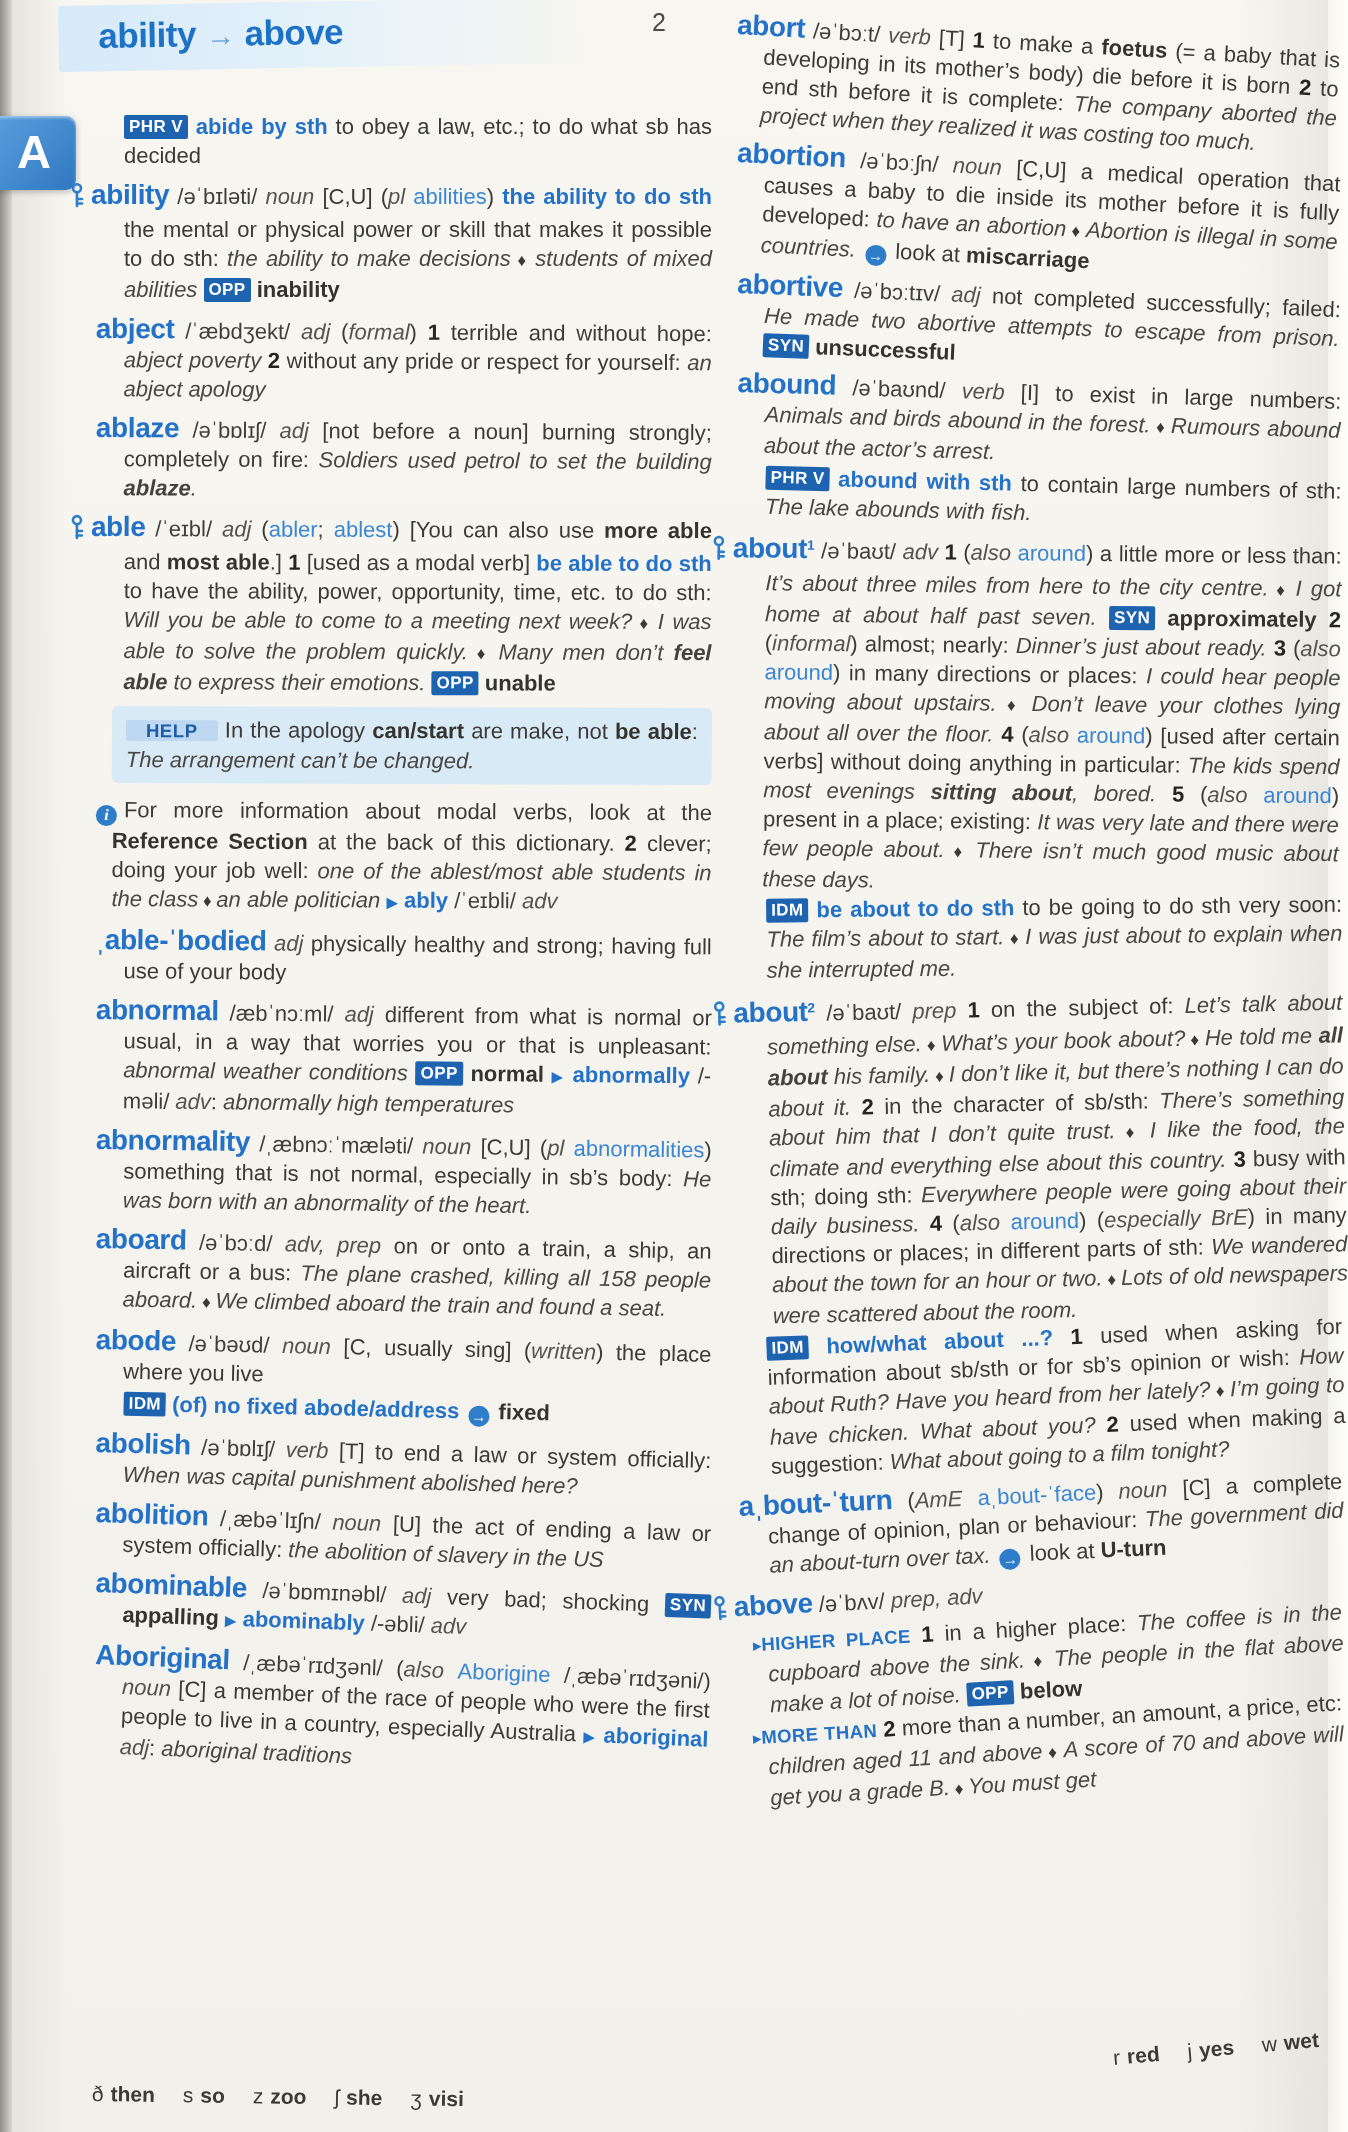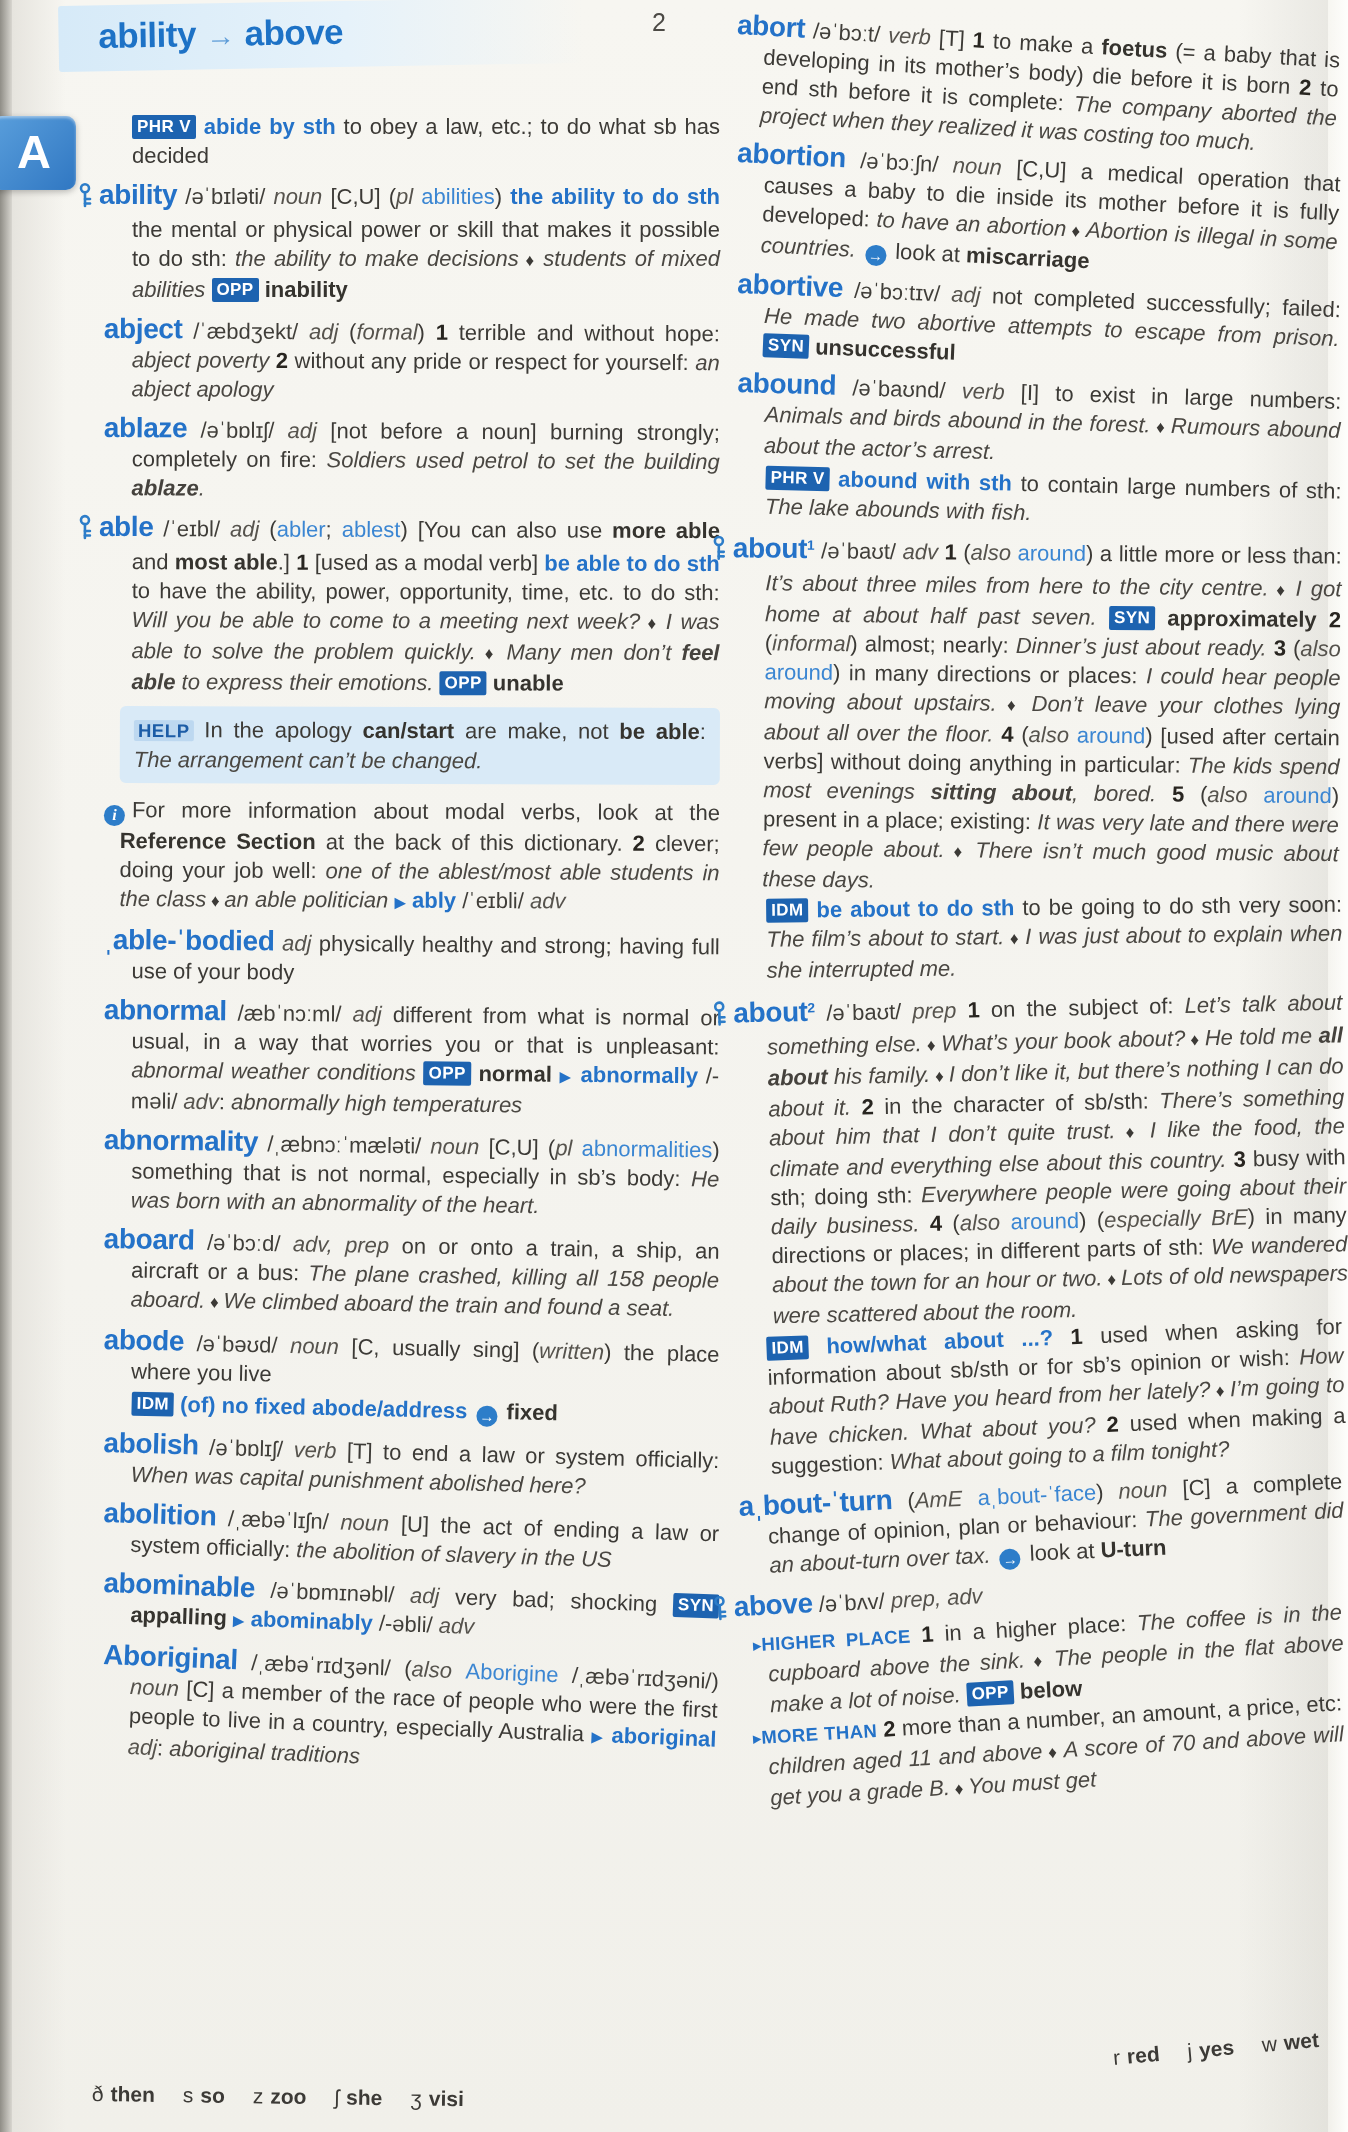--- a/index.html
+++ b/index.html
@@ -22,21 +22,21 @@
         letter-spacing:-0.5px;transform:rotate(-1deg);transform-origin:0 0;}
   .header-arrow{color:#5f9dd8;font-weight:normal;margin:0 10px;font-size:29px;}
   .page-number{position:absolute;left:652px;top:8px;font-size:25px;color:#4c4a45;}
 
   .letter-tab{position:absolute;left:-8px;top:116px;width:84px;height:74px;
         background:linear-gradient(135deg,#5a9fdc,#3077c2);border-radius:10px;
         box-shadow:inset 0 2px 3px rgba(255,255,255,0.45),0 2px 6px rgba(0,0,0,0.25);
         color:#fff;font-size:47px;font-weight:bold;text-align:center;line-height:72px;}
 
   .col{position:absolute;text-align:justify;}
-  .col-left{left:104px;top:112px;width:616px;}
+  .col-left{left:96px;top:112px;width:616px;}
   .col-right{left:738px;top:10px;width:604px;}
 
   .entry{margin:0 0 10px;padding-left:28px;text-indent:-28px;font-size:22px;line-height:29px;
         transform-origin:0 0;}
   .tight{margin-bottom:3px;}
   .keyed{text-indent:-54px;}
   .sub{text-indent:0;}
   .sense{text-indent:-14px;margin-bottom:2px;}
   .note{padding-left:16px;text-indent:-16px;}
   .help-box{background:#d9eaf7;border-radius:6px;padding:9px 14px;margin:2px 0 12px 16px;text-indent:0;}
@@ -48,21 +48,21 @@
   .seg-plain{color:#3c3a36;}
   .seg-ex{font-style:italic;color:#4a4742;}
   .seg-bold{font-weight:bold;color:#35332e;}
   .seg-boldit{font-weight:bold;font-style:italic;color:#45423d;}
   .seg-blue{color:#3b86d2;}
   .seg-blueb{color:#2472c8;font-weight:bold;}
   .seg-num{font-weight:bold;color:#282520;}
   .seg-tag{display:inline-block;text-indent:0;background:#1d63b0;color:#fff;font-weight:bold;
         font-size:17px;line-height:21px;padding:1px 5px 2px;border-radius:2px;vertical-align:2px;
         letter-spacing:0.4px;}
-  .seg-helptag{background:#bdd8f0;color:#1c5ca6;font-weight:bold;font-size:18.5px;padding:0 4px;
+  .seg-helptag{background:#bdd8f0;color:#1c5ca6;font-weight:bold;font-size:18.5px;padding:0 20px;
         border-radius:2px;letter-spacing:0.6px;}
   .seg-sensecue{color:#2472c8;font-weight:bold;font-size:18.5px;letter-spacing:0.4px;}
   .seg-sensearrow{color:#2472c8;font-size:17px;}
   .seg-diamond{color:#3c3a36;font-size:17px;}
   .seg-tri{color:#2472c8;font-size:15px;}
   .key-icon{display:inline-block;width:14px;margin-right:7px;vertical-align:-4px;text-indent:0;}
   .arrow-icon{display:inline-block;width:21px;height:21px;line-height:21px;border-radius:50%;
         background:#2d7dc9;color:#fff;font-weight:bold;text-align:center;font-size:15px;
         text-indent:0;vertical-align:-3px;margin:0 3px;}
   .info-icon{display:inline-block;width:21px;height:21px;line-height:20px;border-radius:50%;

